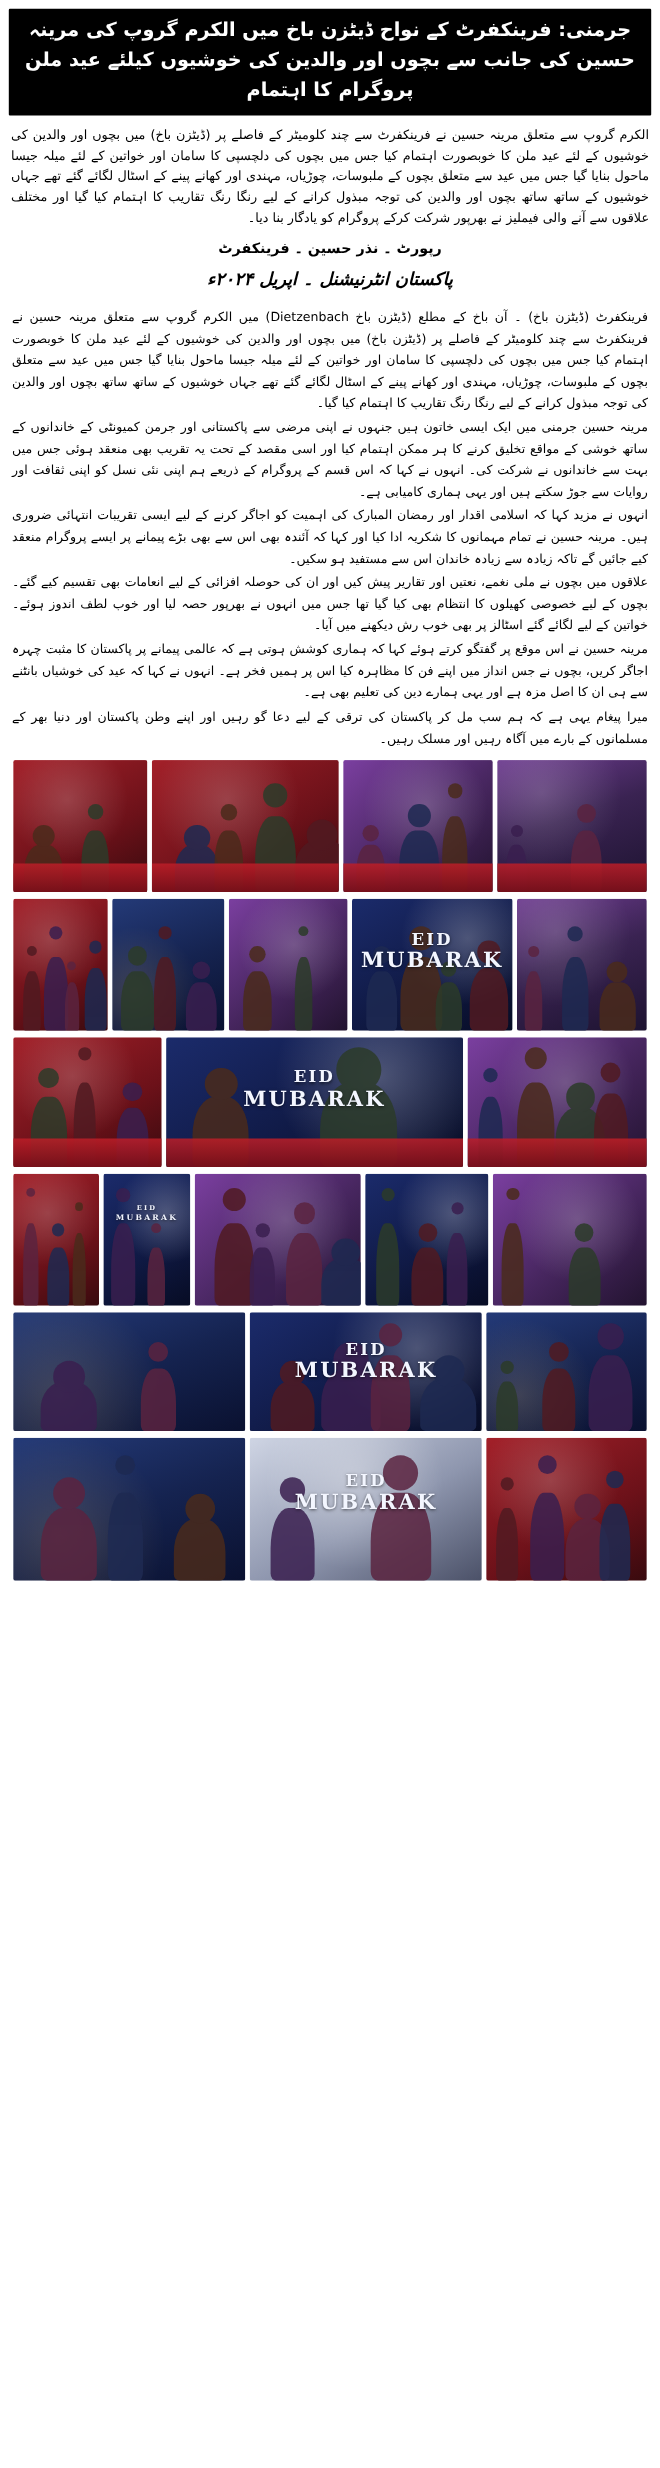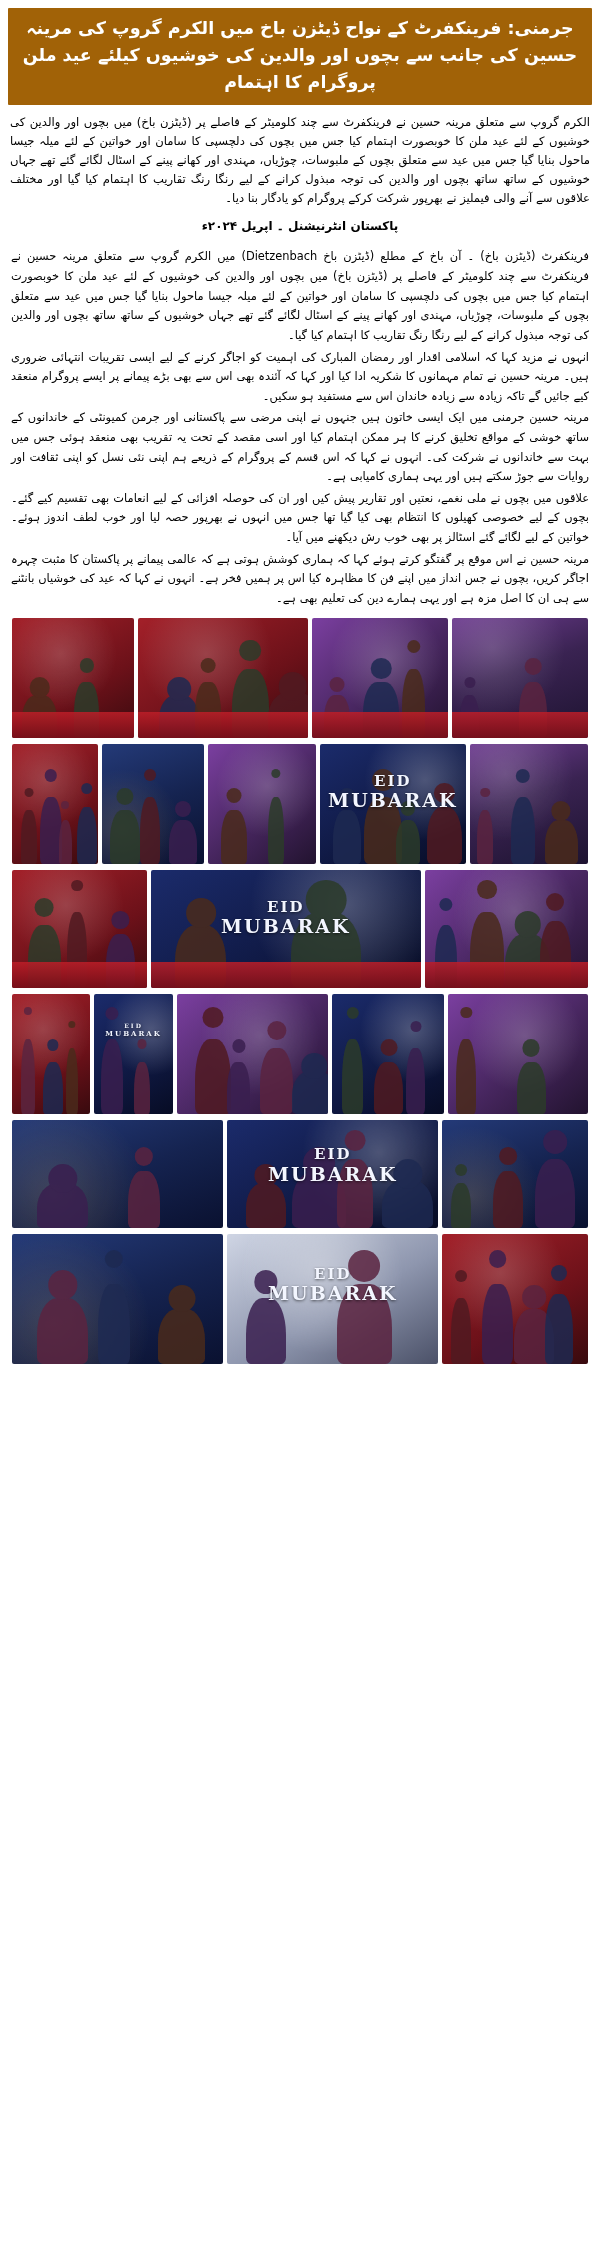--- a/index.html
+++ b/index.html
@@ -13,21 +13,21 @@
   }
   .page {
     width: 600px;
     box-sizing: border-box;
     padding: 6px 8px 10px 8px;
     background: #ffffff;
   }
 
   
   .headline-banner {
-    background: #a16207;
+    background: #000000;
     color: #ffffff;
     text-align: center;
     padding: 7px 10px 9px 10px;
     margin: 2px 0 8px 0;
     border-radius: 1px;
   }
   .headline-banner .headline-text {
     font-size: 17.5px;
     line-height: 1.55;
     font-weight: bold;
@@ -52,21 +52,21 @@
     text-align: center;
     margin: 6px 0 10px 0;
   }
   .byline div {
     font-size: 13px;
     line-height: 1.85;
     font-weight: bold;
     color: #000000;
   }
   .byline .byline-line1 { font-size: 13px; }
-  .byline .byline-line4 { font-size: 12px; }
+  .byline .byline-line4 { font-size: 16px; font-style: italic; }
 
   
   .body-copy {
     direction: rtl;
     text-align: justify;
     font-size: 11.4px;
     line-height: 1.72;
     color: #000000;
     padding: 0 3px;
     margin: 0 0 10px 0;
@@ -177,29 +177,31 @@
 
 <div class="page">
 
   <div class="headline-banner">
     <span class="headline-text">جرمنی: فرینکفرٹ کے نواح ڈیٹزن باخ میں الکرم گروپ کی مرینہ حسین کی جانب سے بچوں اور والدین کی خوشیوں کیلئے عید ملن پروگرام کا اہتمام</span>
   </div>
 
   <div class="lead-block">الکرم گروپ سے متعلق مرینہ حسین نے فرینکفرٹ سے چند کلومیٹر کے فاصلے پر (ڈیٹزن باخ) میں بچوں اور والدین کی خوشیوں کے لئے عید ملن کا خوبصورت اہتمام کیا جس میں بچوں کی دلچسپی کا سامان اور خواتین کے لئے میلہ جیسا ماحول بنایا گیا جس میں عید سے متعلق بچوں کے ملبوسات، چوڑیاں، مہندی اور کھانے پینے کے اسٹال لگائے گئے تھے جہاں خوشیوں کے ساتھ ساتھ بچوں اور والدین کی توجہ مبذول کرانے کے لیے رنگا رنگ تقاریب کا اہتمام کیا گیا اور مختلف علاقوں سے آنے والی فیملیز نے بھرپور شرکت کرکے پروگرام کو یادگار بنا دیا۔</div>
 
   <div class="byline">
+    <div class="byline-line1">رپورٹ ۔ نذر حسین ۔ فرینکفرٹ</div>
     <div class="byline-line4">پاکستان انٹرنیشنل ۔ اپریل ۲۰۲۴ء</div>
   </div>
 
   <div class="body-copy">
     <p>فرینکفرٹ (ڈیٹزن باخ) ۔ آن باخ کے مطلع (ڈیٹزن باخ Dietzenbach) میں الکرم گروپ سے متعلق مرینہ حسین نے فرینکفرٹ سے چند کلومیٹر کے فاصلے پر (ڈیٹزن باخ) میں بچوں اور والدین کی خوشیوں کے لئے عید ملن کا خوبصورت اہتمام کیا جس میں بچوں کی دلچسپی کا سامان اور خواتین کے لئے میلہ جیسا ماحول بنایا گیا جس میں عید سے متعلق بچوں کے ملبوسات، چوڑیاں، مہندی اور کھانے پینے کے اسٹال لگائے گئے تھے جہاں خوشیوں کے ساتھ ساتھ بچوں اور والدین کی توجہ مبذول کرانے کے لیے رنگا رنگ تقاریب کا اہتمام کیا گیا۔</p>
+    <p>مرینہ حسین جرمنی میں ایک ایسی خاتون ہیں جنہوں نے اپنی مرضی سے پاکستانی اور جرمن کمیونٹی کے خاندانوں کے ساتھ خوشی کے مواقع تخلیق کرنے کا ہر ممکن اہتمام کیا اور اسی مقصد کے تحت یہ تقریب بھی منعقد ہوئی جس میں بہت سے خاندانوں نے شرکت کی۔ انہوں نے کہا کہ اس قسم کے پروگرام کے ذریعے ہم اپنی نئی نسل کو اپنی ثقافت اور روایات سے جوڑ سکتے ہیں اور یہی ہماری کامیابی ہے۔</p>
     <p>انہوں نے مزید کہا کہ اسلامی اقدار اور رمضان المبارک کی اہمیت کو اجاگر کرنے کے لیے ایسی تقریبات انتہائی ضروری ہیں۔ مرینہ حسین نے تمام مہمانوں کا شکریہ ادا کیا اور کہا کہ آئندہ بھی اس سے بھی بڑے پیمانے پر ایسے پروگرام منعقد کیے جائیں گے تاکہ زیادہ سے زیادہ خاندان اس سے مستفید ہو سکیں۔</p>
-    <p>مرینہ حسین جرمنی میں ایک ایسی خاتون ہیں جنہوں نے اپنی مرضی سے پاکستانی اور جرمن کمیونٹی کے خاندانوں کے ساتھ خوشی کے مواقع تخلیق کرنے کا ہر ممکن اہتمام کیا اور اسی مقصد کے تحت یہ تقریب بھی منعقد ہوئی جس میں بہت سے خاندانوں نے شرکت کی۔ انہوں نے کہا کہ اس قسم کے پروگرام کے ذریعے ہم اپنی نئی نسل کو اپنی ثقافت اور روایات سے جوڑ سکتے ہیں اور یہی ہماری کامیابی ہے۔</p>
     <p>علاقوں میں بچوں نے ملی نغمے، نعتیں اور تقاریر پیش کیں اور ان کی حوصلہ افزائی کے لیے انعامات بھی تقسیم کیے گئے۔ بچوں کے لیے خصوصی کھیلوں کا انتظام بھی کیا گیا تھا جس میں انہوں نے بھرپور حصہ لیا اور خوب لطف اندوز ہوئے۔ خواتین کے لیے لگائے گئے اسٹالز پر بھی خوب رش دیکھنے میں آیا۔</p>
     <p>مرینہ حسین نے اس موقع پر گفتگو کرتے ہوئے کہا کہ ہماری کوشش ہوتی ہے کہ عالمی پیمانے پر پاکستان کا مثبت چہرہ اجاگر کریں، بچوں نے جس انداز میں اپنے فن کا مظاہرہ کیا اس پر ہمیں فخر ہے۔ انہوں نے کہا کہ عید کی خوشیاں بانٹنے سے ہی ان کا اصل مزہ ہے اور یہی ہمارے دین کی تعلیم بھی ہے۔</p>
+    <p>میرا پیغام یہی ہے کہ ہم سب مل کر پاکستان کی ترقی کے لیے دعا گو رہیں اور اپنے وطن پاکستان اور دنیا بھر کے مسلمانوں کے بارے میں آگاہ رہیں اور مسلک رہیں۔</p>
   </div>
 
   <div class="collage" id="collage">
       <div class="collage-row">
         <div class="tile p-stage" style="flex: 1 1 0px; height: 120px;">
           <span class="fig" style="width: 14%; height: 36%; left: 6%; background: rgb(58, 31, 79);"></span>
           <span class="fig" style="width: 21%; height: 47%; left: 49%; background: rgb(91, 36, 64);"></span>
           <span class="stage-floor"></span>
         </div>
         <div class="tile p-purple" style="flex: 1 1 0px; height: 120px;">

